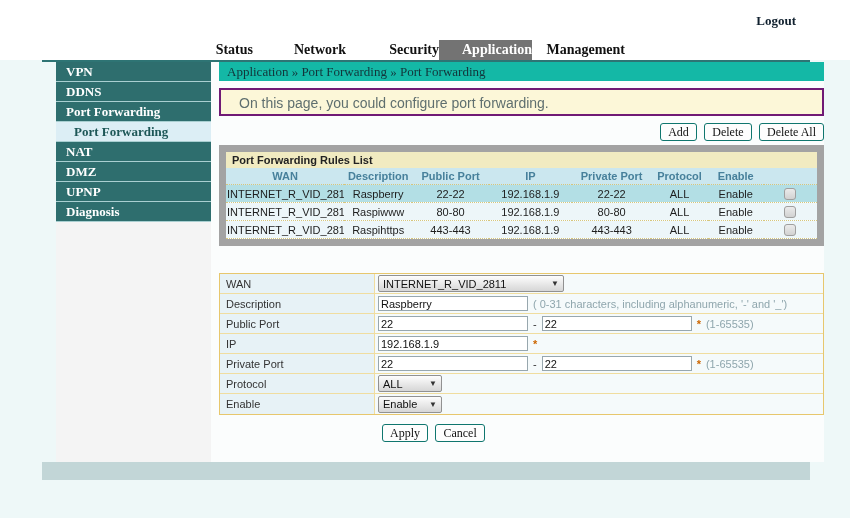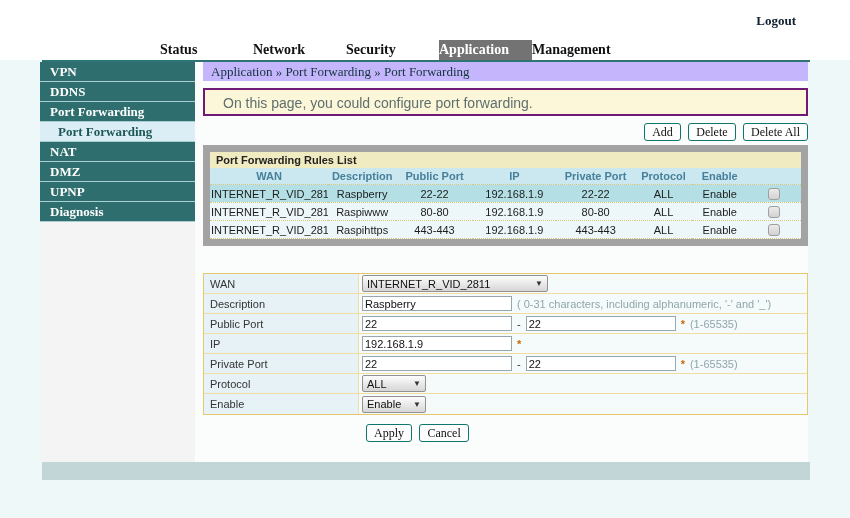--- a/index.html
+++ b/index.html
@@ -18,49 +18,49 @@
     position:absolute; top:13px; right:54px;
     font-family:"Liberation Serif", serif;
     font-weight:bold; font-size:13px; color:#10202e;
     cursor:pointer; text-decoration:none;
   }
   .nav {
     position:absolute; top:40px; left:160px; height:20px;
     display:flex; list-style:none;
   }
   .nav .tab {
-    width:93px; height:20px; line-height:20px; text-align:left;
+    width:93px; height:20px; line-height:20px; text-align:right;
     font-family:"Liberation Serif", serif; font-weight:bold; font-size:14px;
     color:#111111; cursor:pointer;
   }
   .nav .tab.active { background:#737373; color:#ffffff; }
   .nav-rule {
     position:absolute; top:60px; left:42px; width:768px; height:2px;
     background:#2e7474;
   }
   .main {
-    position:absolute; top:62px; left:40px; width:768px; height:400px;
+    position:absolute; top:62px; left:56px; width:768px; height:400px;
     display:flex; background:#fbfdfd;
   }
   
   .sidebar { width:155px; background:#f4f4f4; }
   .side-item {
     height:20px; line-height:20px; padding-left:10px;
     background:#2e6e6e; color:#ffffff;
     font-family:"Liberation Serif", serif; font-weight:bold; font-size:13px;
     border-bottom:1px solid #a9cfd1; cursor:pointer;
   }
   .side-item.sub {
     background:#dceef5; color:#1d5757; padding-left:18px;
   }
   
   .content { width:605px; margin-left:8px; }
   .breadcrumb {
     height:19px; line-height:19px; padding-left:8px;
-    background:#c4b5fd; color:#13343a;
+    background:#14b8a6; color:#13343a;
     font-family:"Liberation Serif", serif; font-size:13px;
   }
   .notice {
     margin-top:7px; height:28px; line-height:26px;
     background:#fcf7d8; border:2px solid #701a75;
     font-size:14px; color:#5f6f6f; padding-left:18px;
   }
   .actions { margin-top:6px; height:20px; text-align:right; }
   .btn {
     font-family:"Liberation Serif", serif; font-size:12px; color:#111111;

